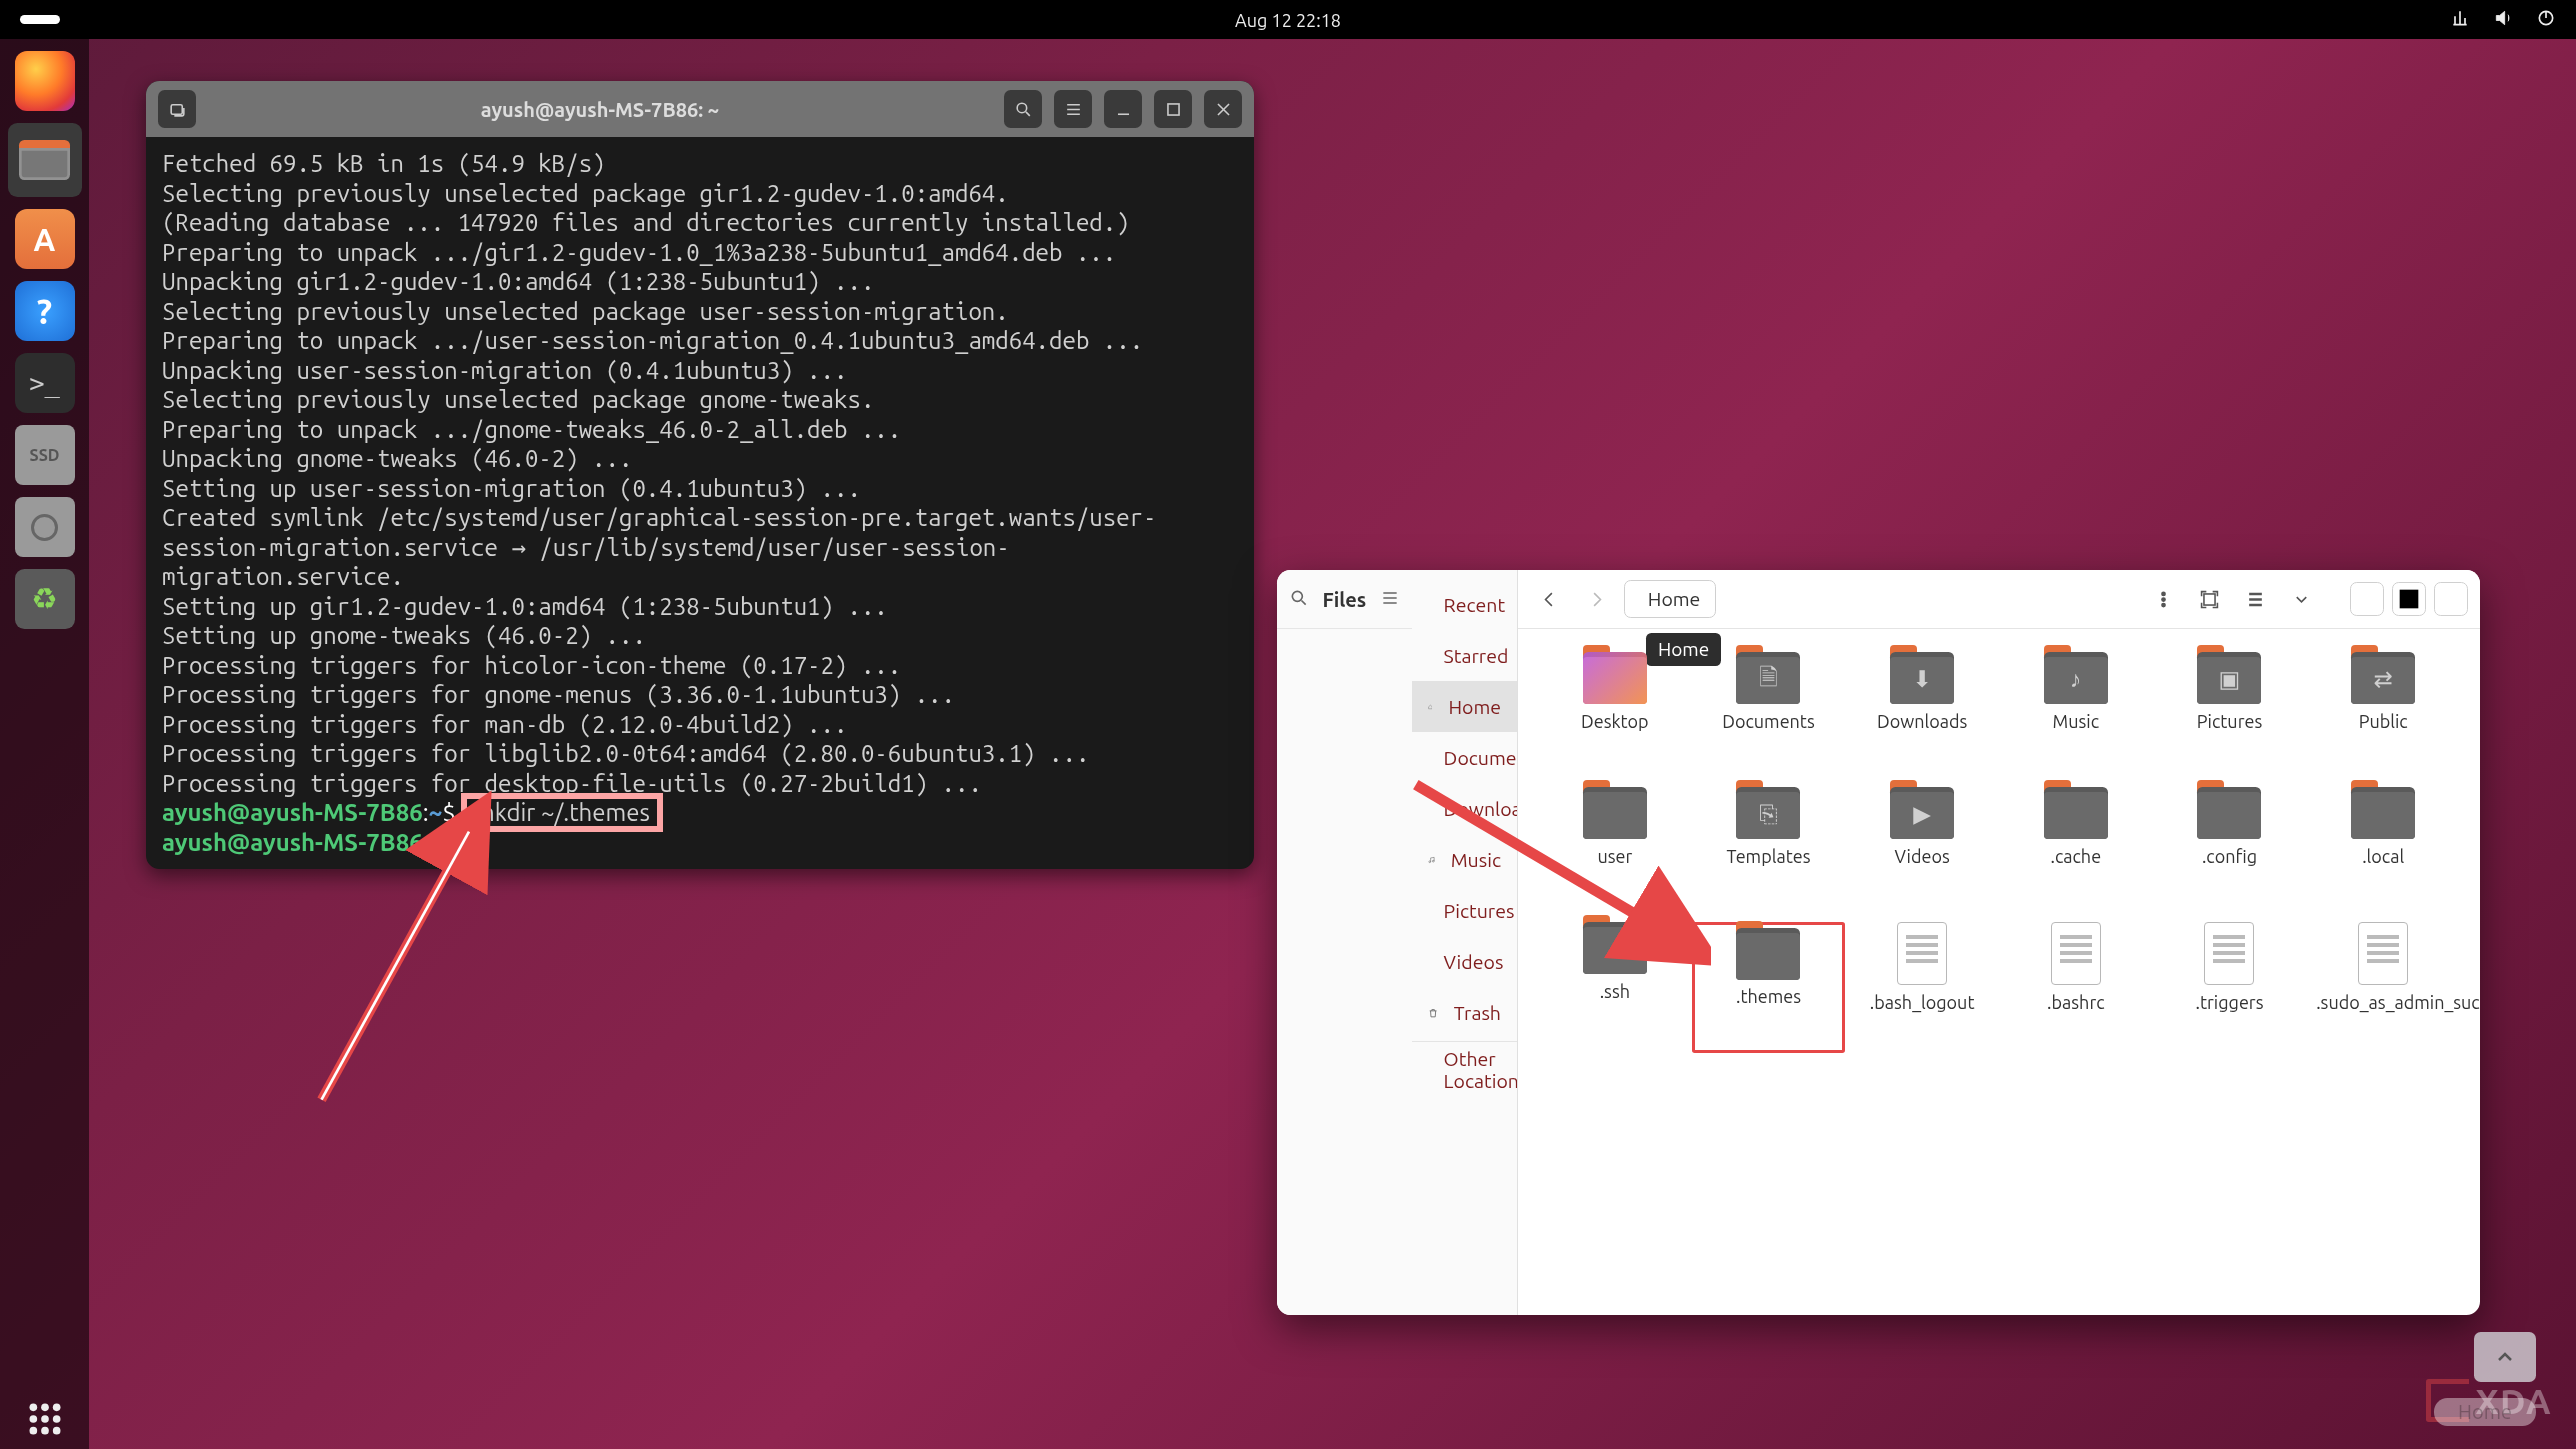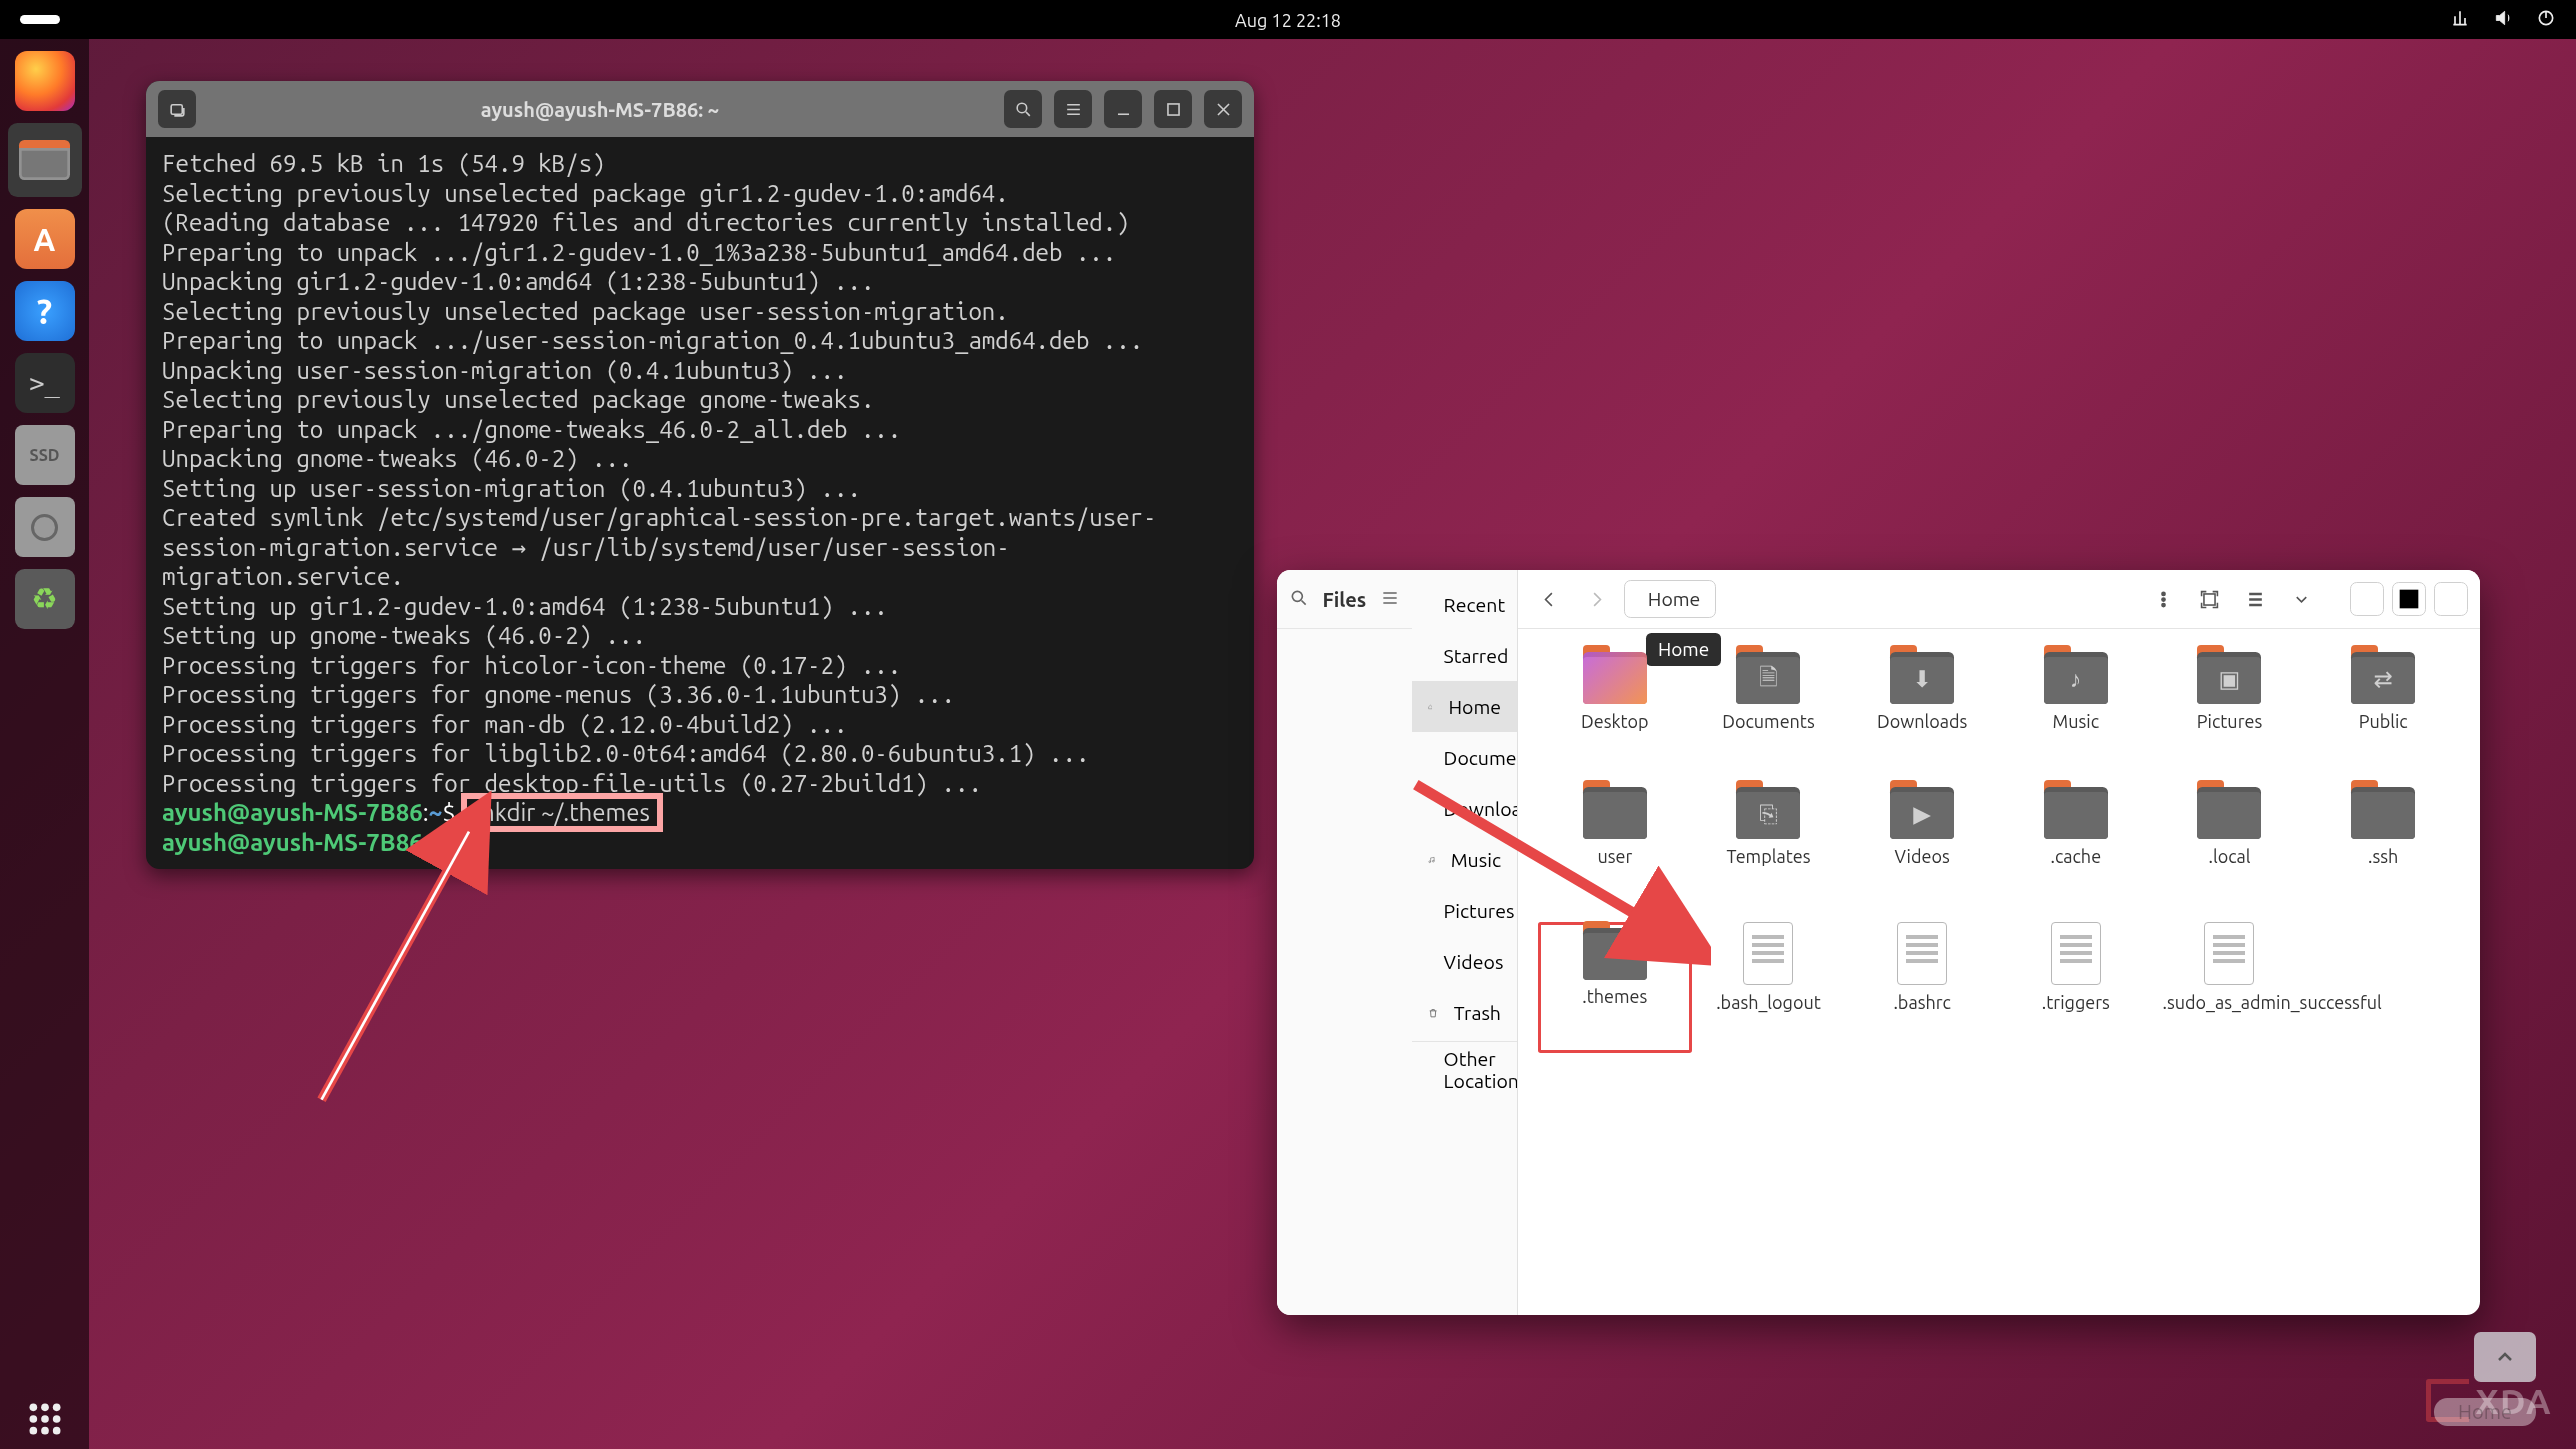--- a/index.html
+++ b/index.html
@@ -41,21 +41,21 @@
   
   .files { position:absolute; left:1277px; top:570px; width:1203px; height:745px;
            background:#fff; border-radius:13.4px; box-shadow:0 13.4px 40px rgba(0,0,0,0.5);
            display:flex; overflow:hidden; }
   .files-side { width:241px; background:#fafafa; border-right:0.7px solid #e0e0e0; display:flex; flex-direction:row;}
   .files-side .side-head { height:59px; display:flex; align-items:center; padding:0 12px; gap:13.4px;
            border-bottom:0.7px solid #e6e6e6;}
   .files-side .side-head .stitle { flex:1; text-align:center; font-size:20px; font-weight:bold; color:#333;}
   .files-side .side-body { flex:1; padding:9.4px 0; overflow:auto;}
   .side-item { height:51px; display:flex; align-items:center; padding:0 16px; gap:16px;
-               color:#000000; font-size:19.5px;}
+               color:#7f1d1d; font-size:19.5px;}
   .side-item.active { background:#e2e2e2; }
   .side-item svg,.side-head svg { width:20px; height:20px; stroke:#666; stroke-width:2; fill:none;}
   .side-sep { height:0.7px; background:#e4e4e4; margin:2.7px 0;}
   
   .files-main { flex:1; display:flex; flex-direction:column;}
   .files-toolbar { height:59px; background:#fff; border-bottom:0.7px solid #e4e4e4;
                    display:flex; align-items:center; padding:0 12px; gap:8px;}
   .nav-btn { width:39px; height:39px; display:flex; align-items:center; justify-content:center; border-radius:6.7px;}
   .nav-btn svg,.toolbtn svg { width:19px; height:19px; stroke:#555; stroke-width:2; fill:none;}
   .path-chip { height:38px; border:0.7px solid #d0d0d0; border-radius:6.7px; display:flex;
@@ -464,20 +464,28 @@
             <div class="front"></div>
           </div>
           <div class="lbl">.cache</div>
         </div>
         <div class="fcell">
           <div class="folder-ic">
             <div class="tab"></div>
             <div class="back"></div>
             <div class="front"></div>
           </div>
+          <div class="lbl">.config</div>
+        </div>
+        <div class="fcell">
+          <div class="folder-ic">
+            <div class="tab"></div>
+            <div class="back"></div>
+            <div class="front"></div>
+          </div>
           <div class="lbl">.local</div>
         </div>
         <div class="fcell">
           <div class="folder-ic">
             <div class="tab"></div>
             <div class="back"></div>
             <div class="front"></div>
           </div>
           <div class="lbl">.ssh</div>
         </div>

